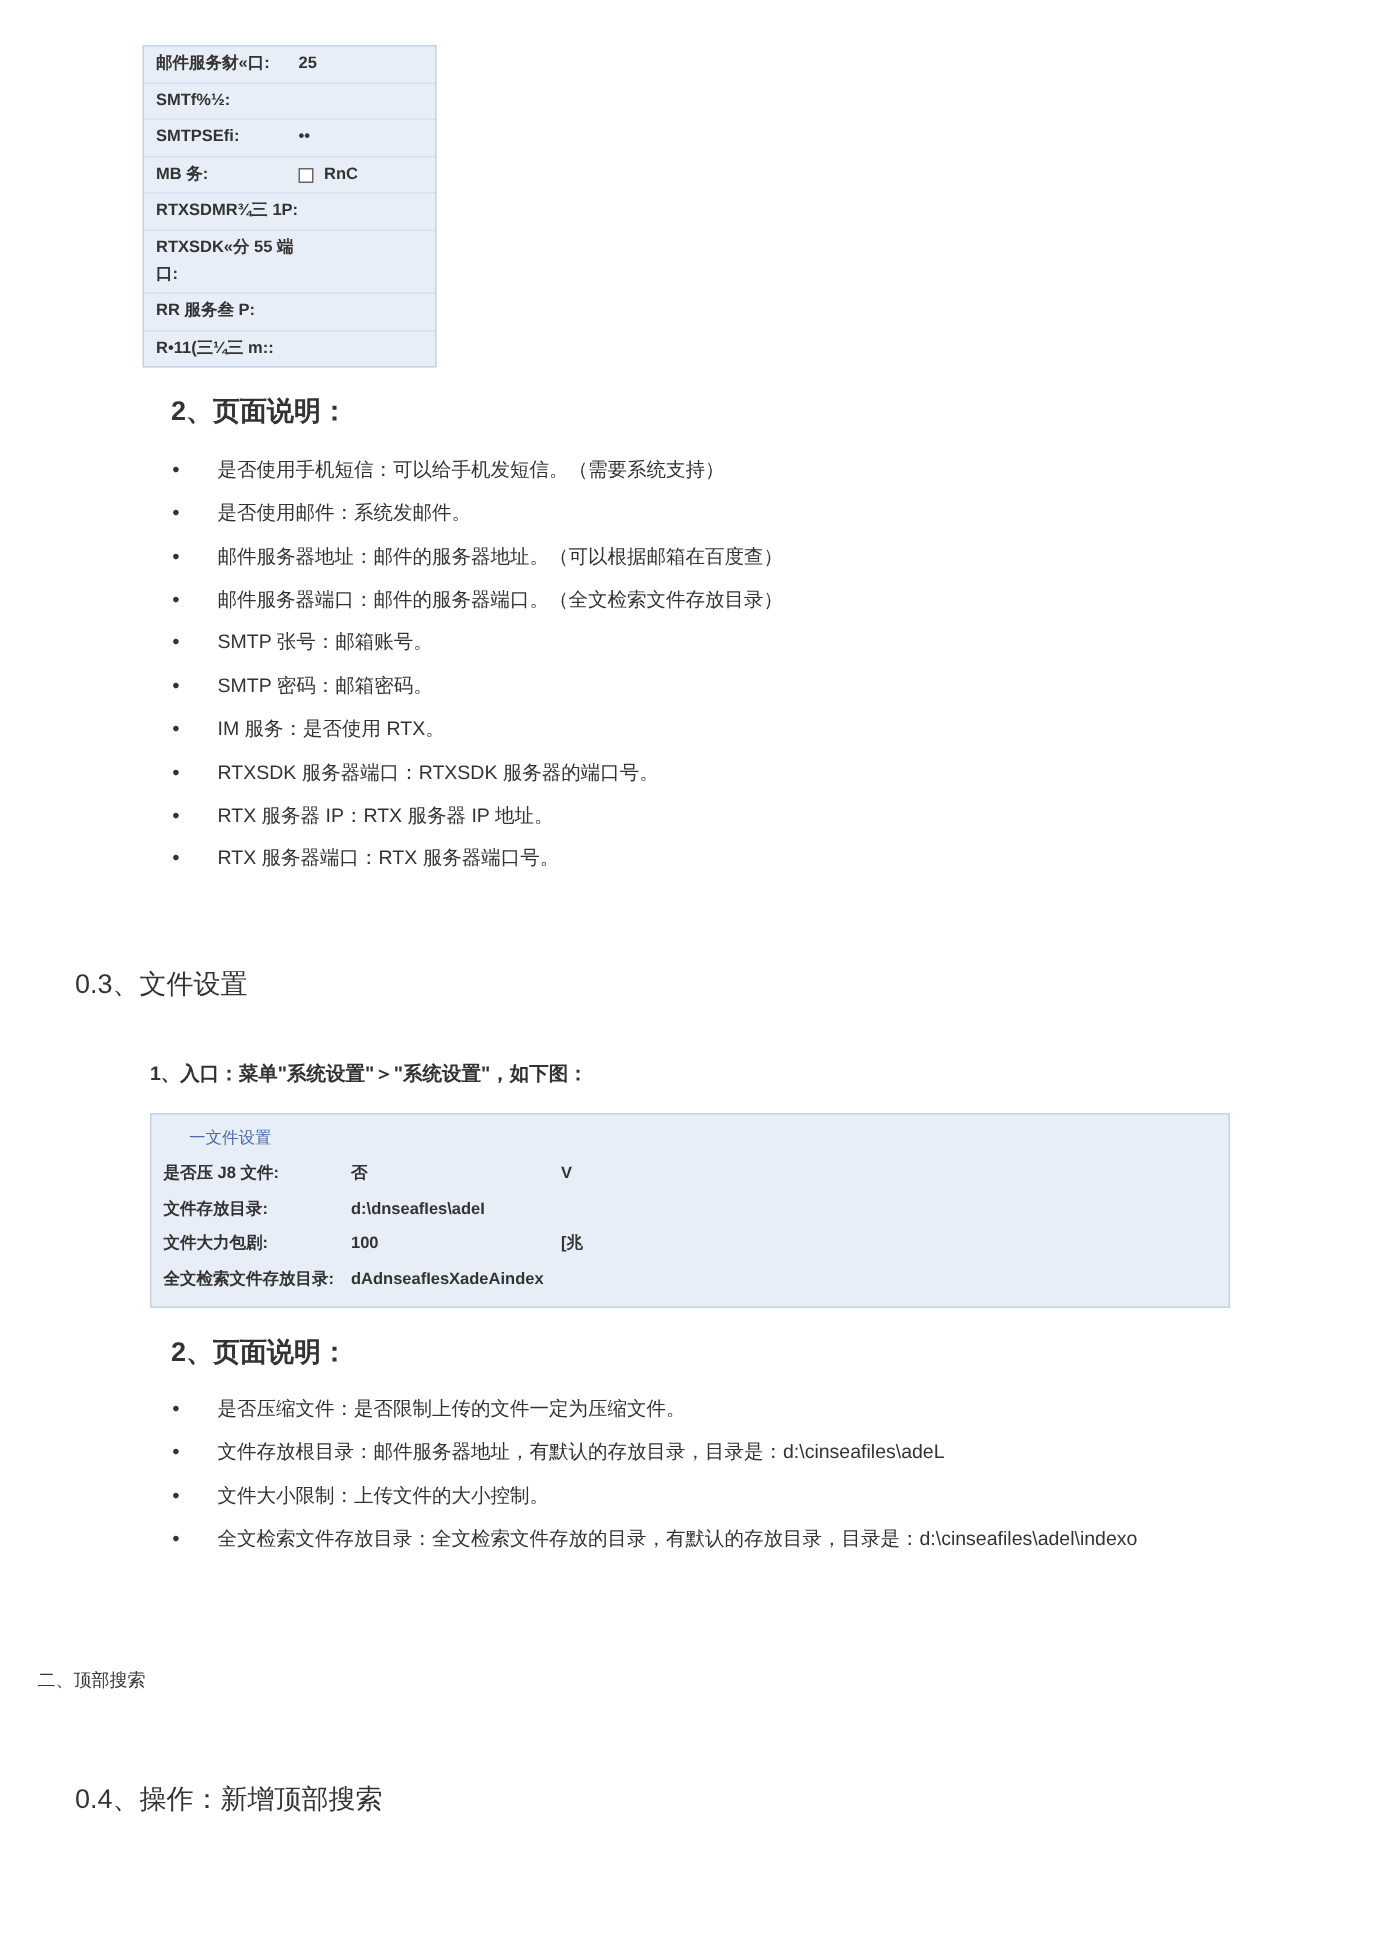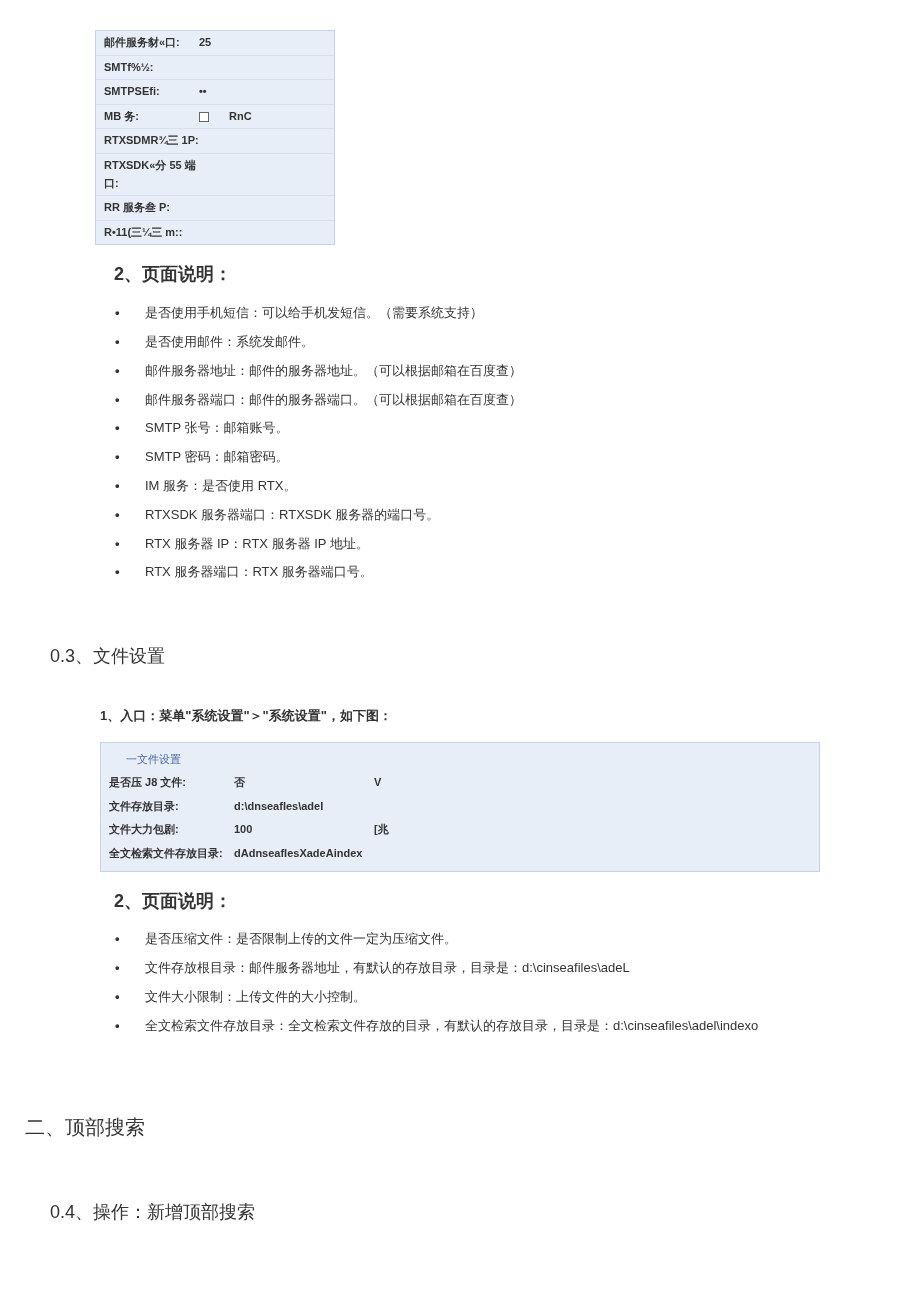--- a/index.html
+++ b/index.html
@@ -14,21 +14,21 @@
       font-size: 13px;
       line-height: 1.6;
       padding: 30px 50px;
       width: 920px;
     }
     .panel {
       background: #e8eef7;
       border: 1px solid #c5d2e8;
       margin-bottom: 15px;
       font-size: 11px;
-      width: 240px;
+      width: 196px;
       margin-left: 45px;
     }
     .panel-row {
       padding: 3px 8px;
       display: flex;
       border-bottom: 1px solid #d8e0ee;
     }
     .panel-row:last-child {
       border-bottom: none;
     }
@@ -38,21 +38,21 @@
       color: #333;
     }
     .panel-value {
       flex: 1;
       color: #333;
       font-weight: bold;
     }
     .checkbox-cell {
       display: flex;
       align-items: center;
-      gap: 20px;
+      gap: 7px;
     }
     .checkbox-box {
       display: inline-block;
       width: 10px;
       height: 10px;
       border: 1px solid #666;
       background: #fff;
     }
     .section-header {
       font-size: 18px;
@@ -77,21 +77,21 @@
       font-weight: bold;
       color: #333;
     }
     .h2-heading {
       font-size: 18px;
       font-weight: normal;
       color: #333;
       margin: 55px 0 35px 0;
     }
     .h1-heading {
-      font-size: 20px;
+      font-size: 12px;
       font-weight: normal;
       color: #333;
       margin: 70px 0 20px -25px;
     }
     .entry-text {
       font-size: 13px;
       font-weight: bold;
       color: #333;
       margin: 30px 0 15px 50px;
     }
@@ -169,21 +169,21 @@
     <span class="panel-label">R•11(三¼三 m::</span>
     <span class="panel-value"></span>
   </div>
 </div>
 
 <div class="section-header">2、页面说明：</div>
 <ul class="bullet-list">
   <li>是否使用手机短信：可以给手机发短信。（需要系统支持）</li>
   <li>是否使用邮件：系统发邮件。</li>
   <li>邮件服务器地址：邮件的服务器地址。（可以根据邮箱在百度查）</li>
-  <li>邮件服务器端口：邮件的服务器端口。（可以根据邮箱在百度查）</li>
+  <li>邮件服务器端口：邮件的服务器端口。（全文检索文件存放目录）</li>
   <li>SMTP 张号：邮箱账号。</li>
   <li>SMTP 密码：邮箱密码。</li>
   <li>IM 服务：是否使用 RTX。</li>
   <li>RTXSDK 服务器端口：RTXSDK 服务器的端口号。</li>
   <li>RTX 服务器 IP：RTX 服务器 IP 地址。</li>
   <li>RTX 服务器端口：RTX 服务器端口号。</li>
 </ul>
 
 <div class="h2-heading">0.3、文件设置</div>
 

